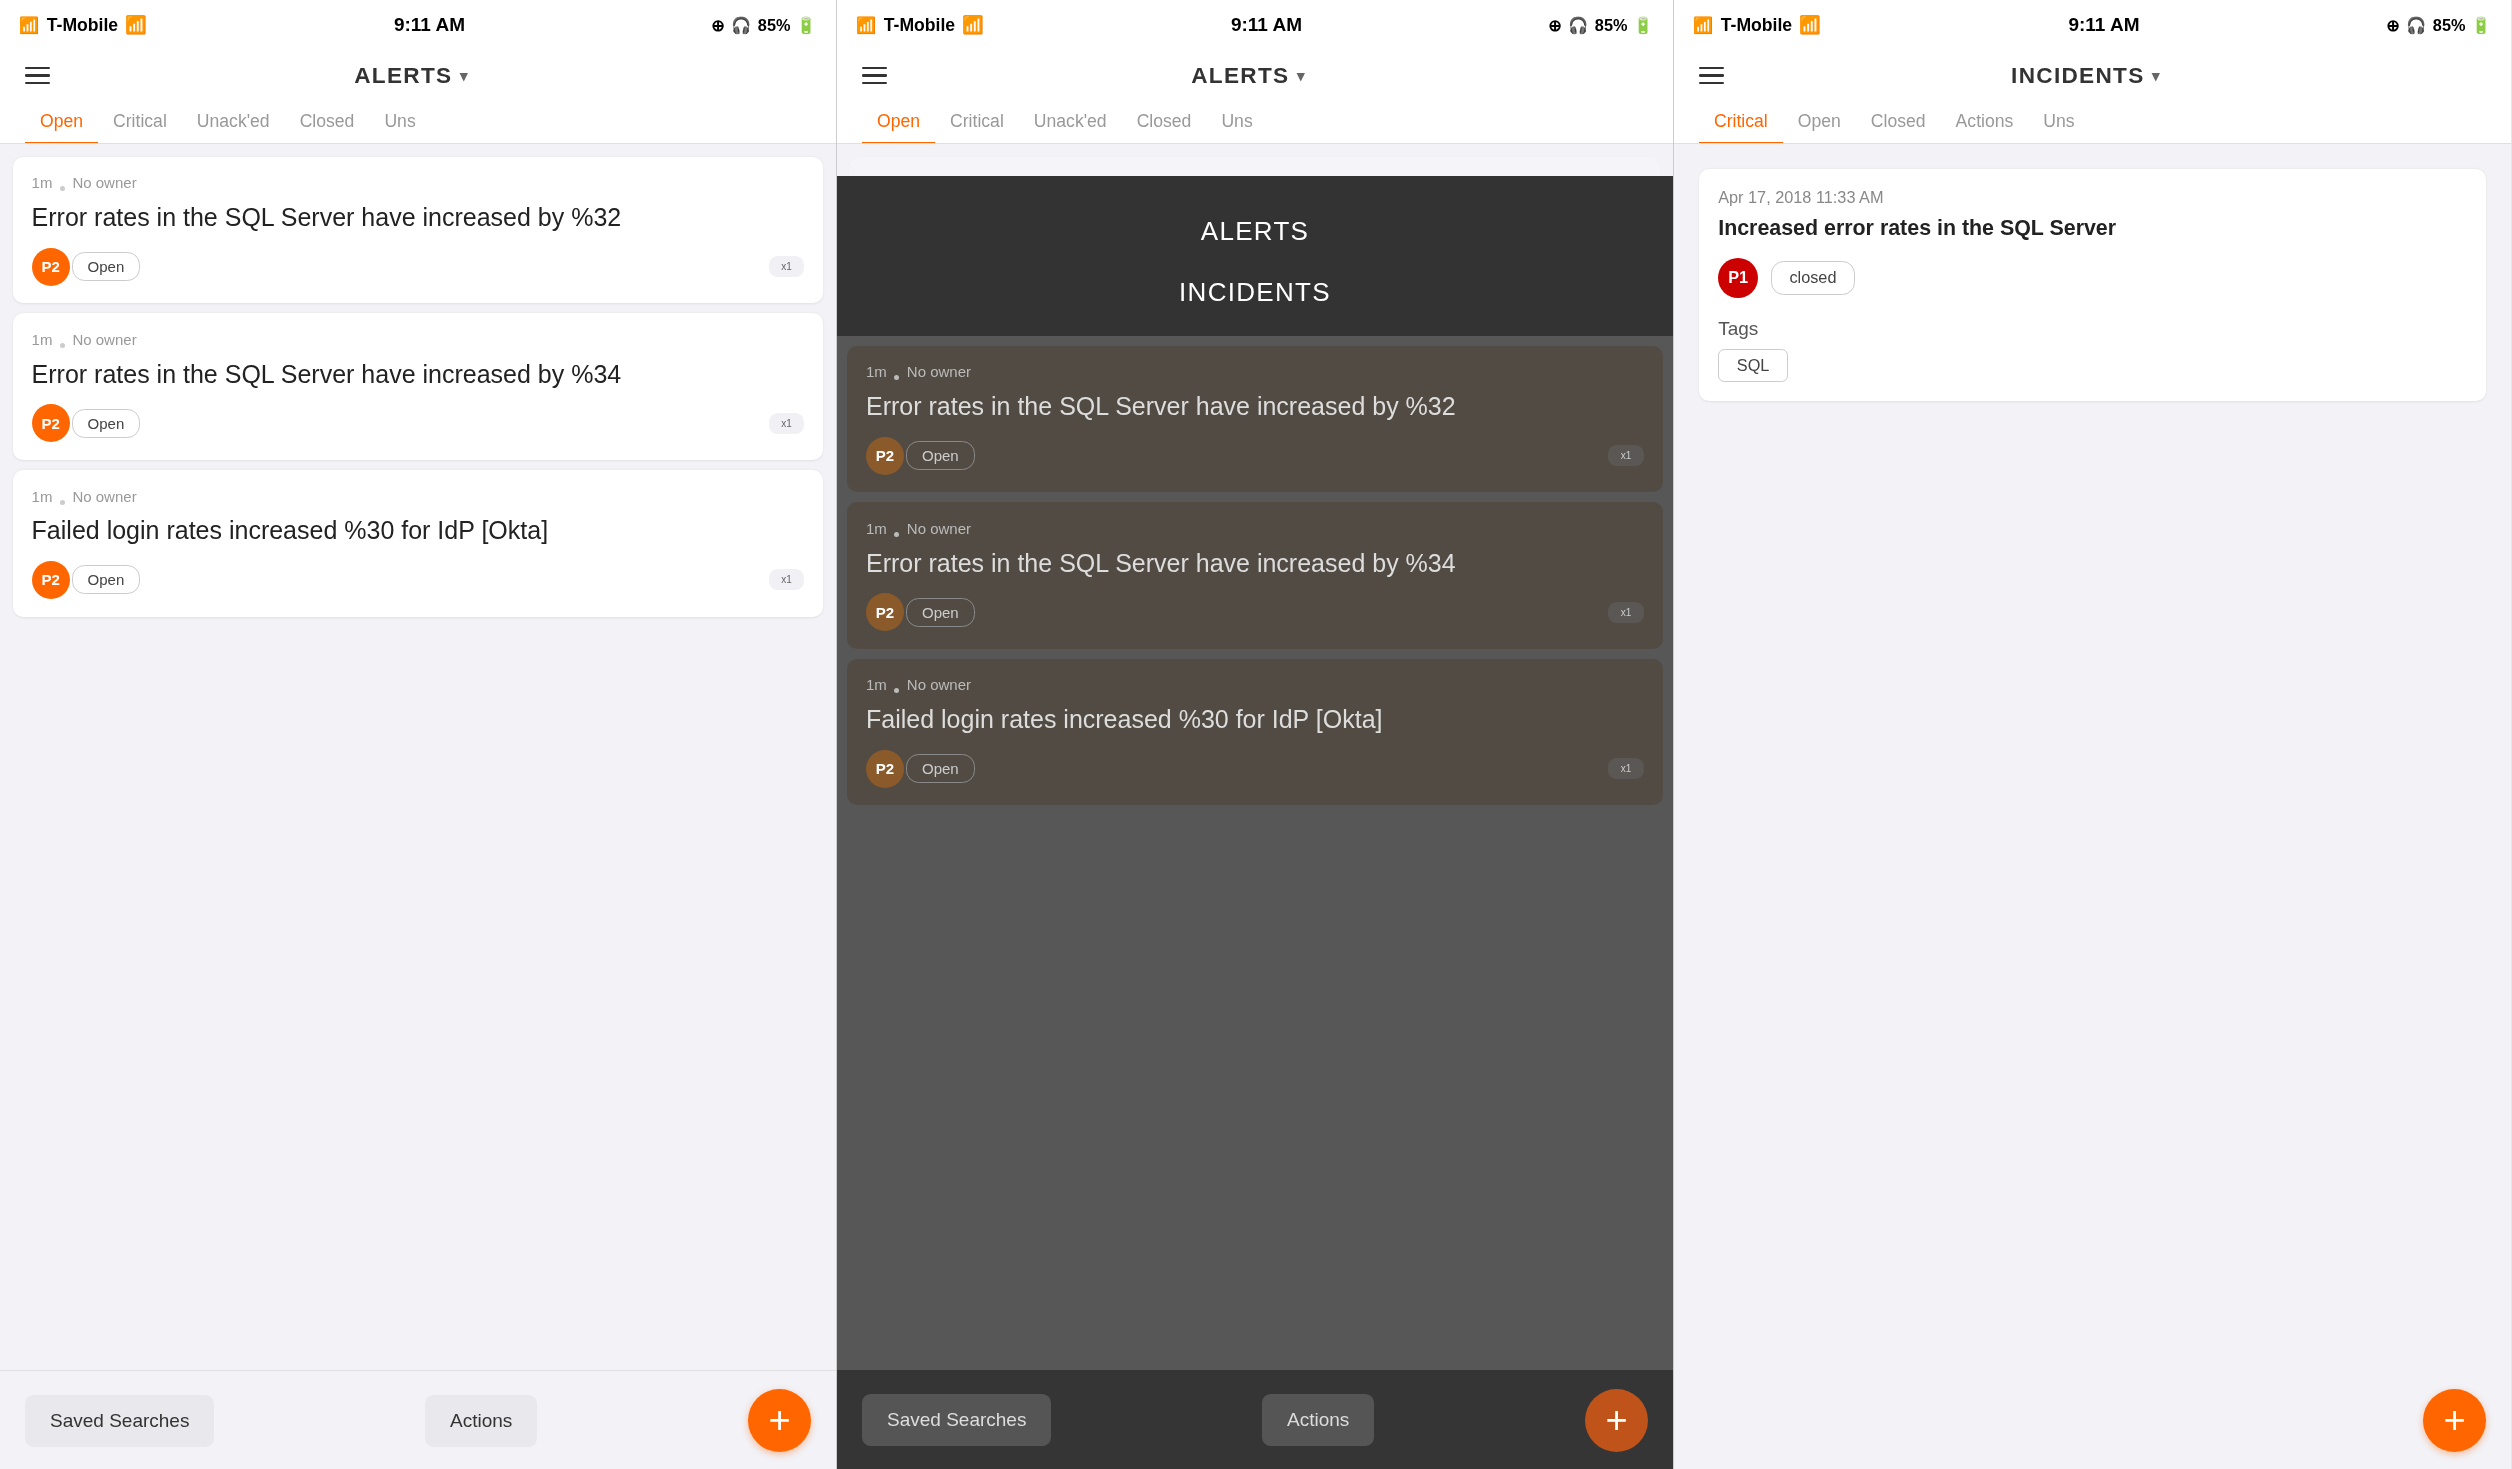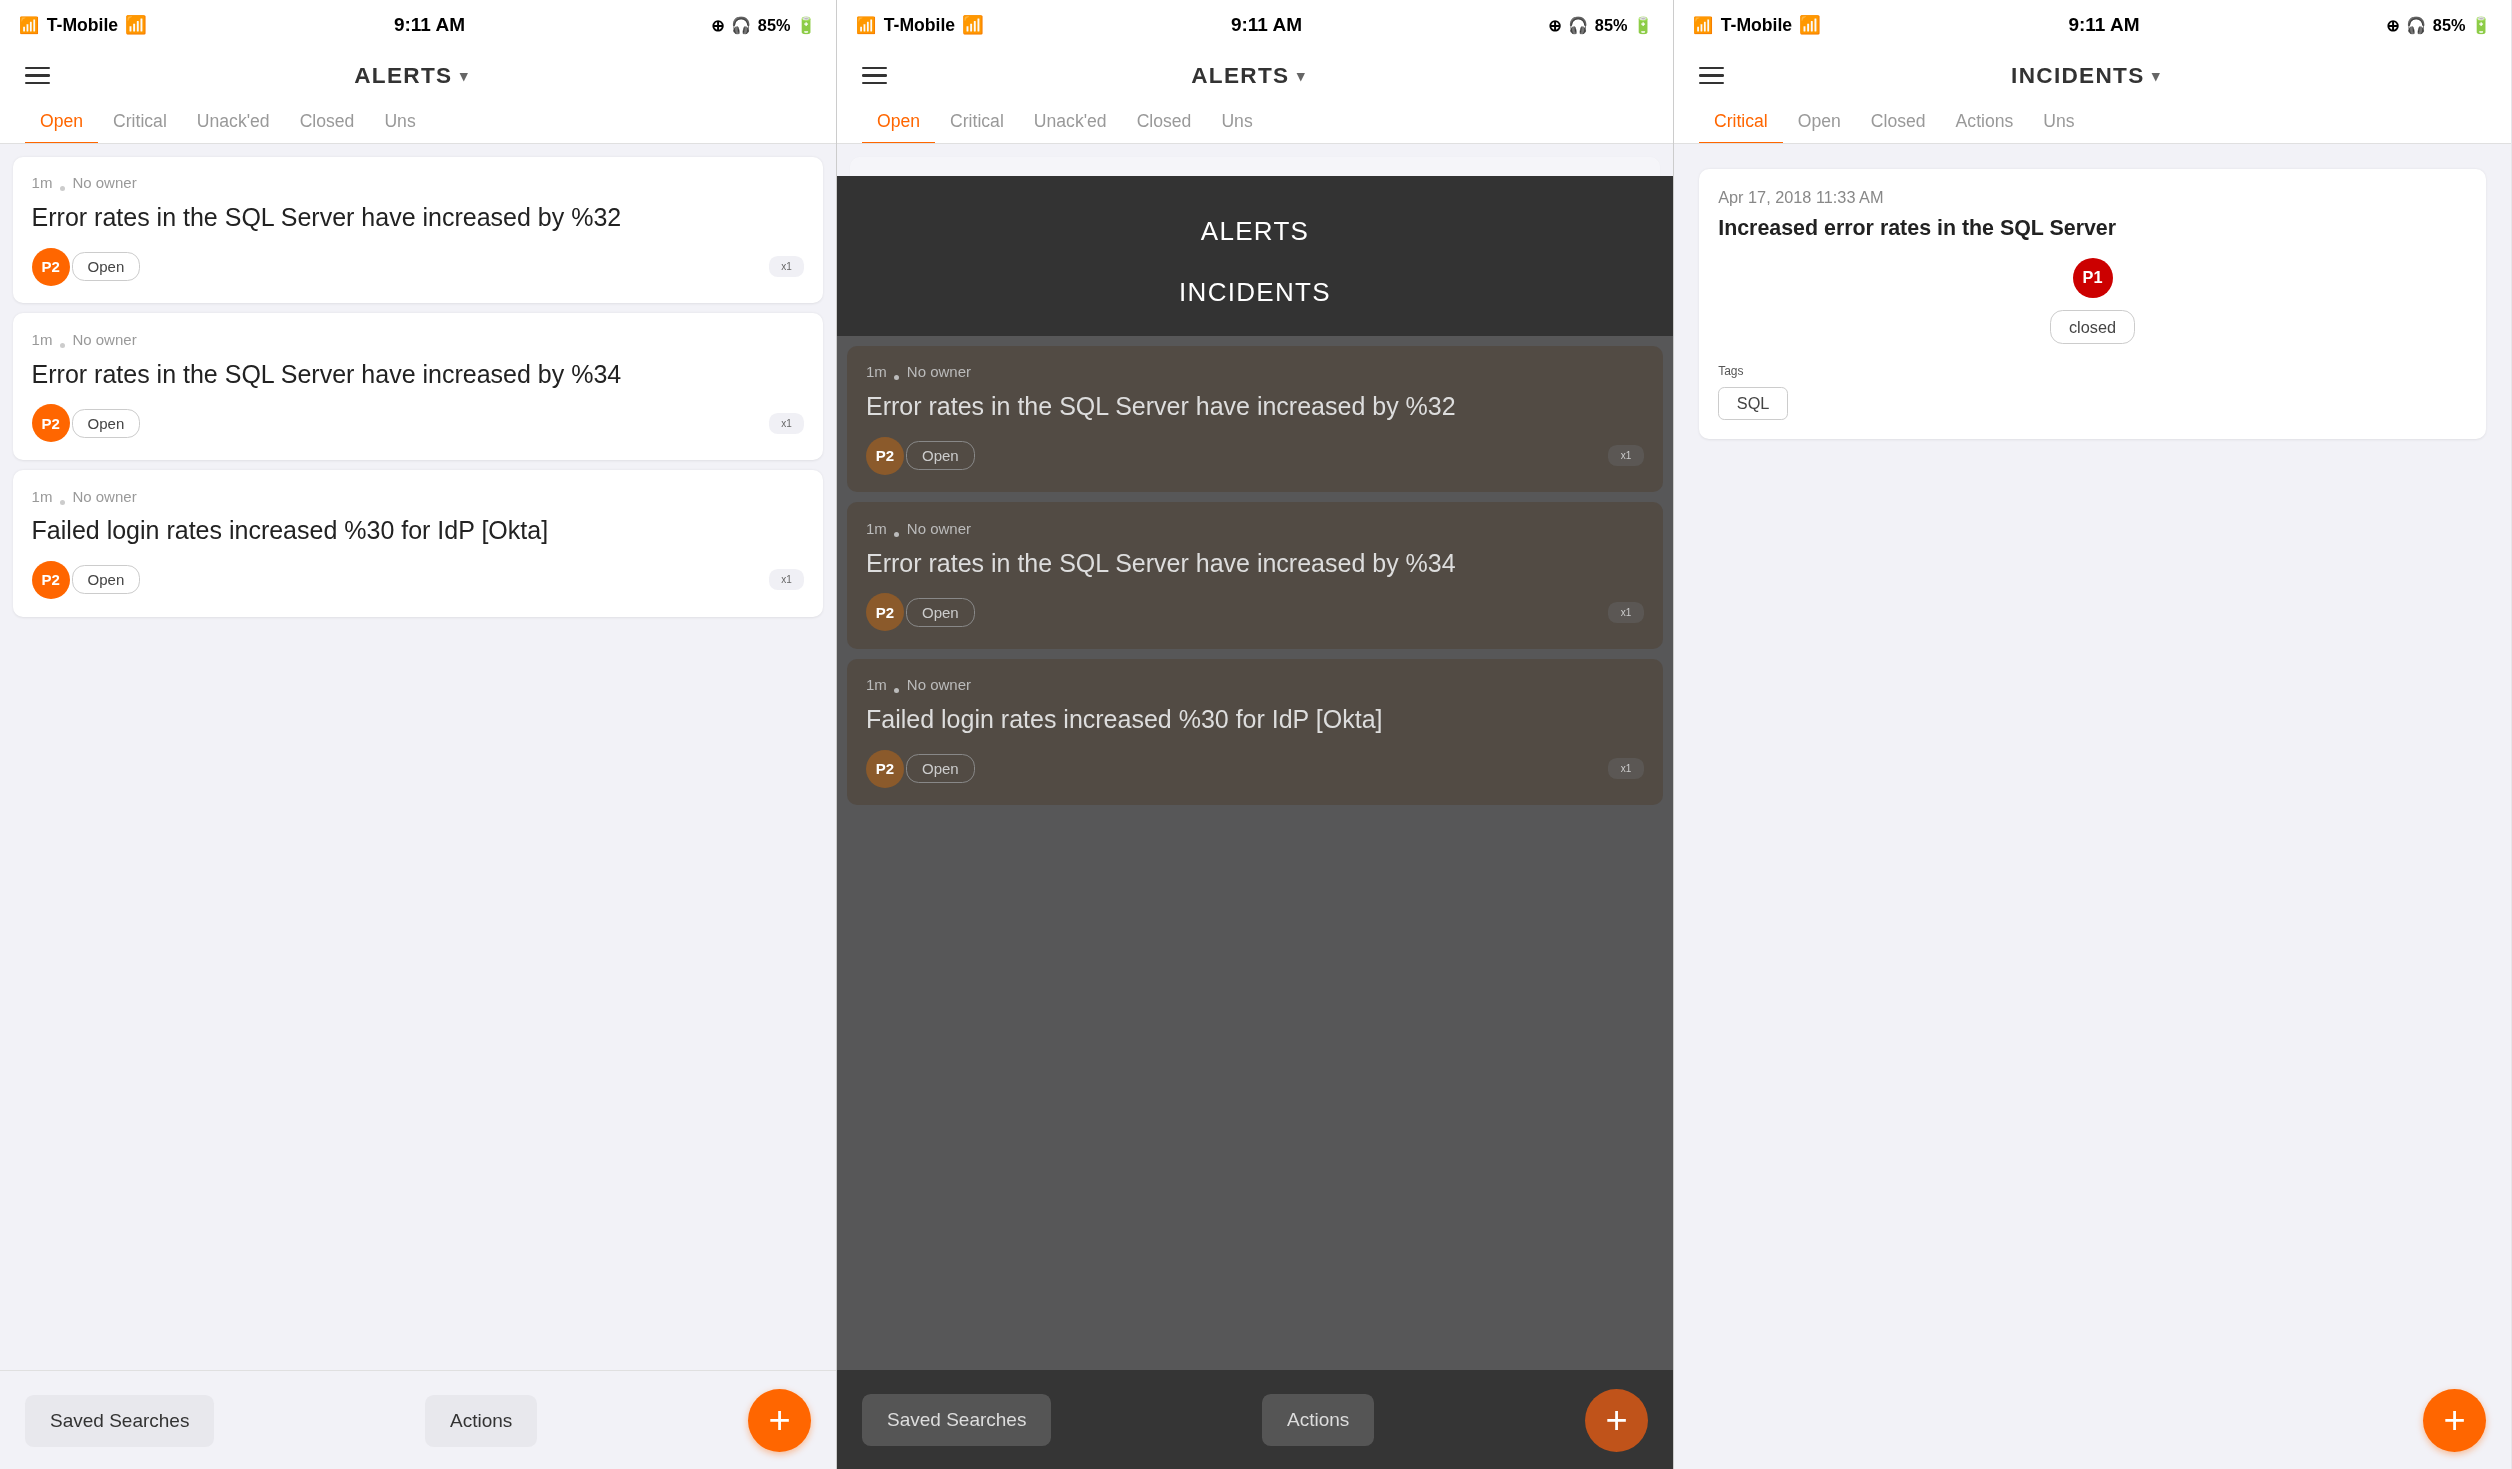--- a/index.html
+++ b/index.html
@@ -288,21 +288,20 @@
       font-weight: 600;
       color: #222;
       margin-bottom: 15px;
       line-height: 1.3;
     }
     .incident-badges {
       display: flex;
       align-items: center;
       gap: 12.6px;
       margin-bottom: 20px;
-      flex-direction: column;
     }
     .p1-badge {
       width: 40px;
       height: 40px;
       border-radius: 50%;
       background: #cc0000;
       color: #fff;
       font-size: 16.3px;
       font-weight: 700;
       display: flex;
@@ -310,21 +309,21 @@
       justify-content: center;
     }
     .closed-badge {
       border: 0.9px solid #ccc;
       border-radius: 12.6px;
       padding: 6.3px 17.6px;
       font-size: 16.3px;
       color: #444;
     }
     .tags-section { margin-top: 5px; }
-    .tags-label { font-size: 12px; color: #555; margin-bottom: 8.8px; }
+    .tags-label { font-size: 19px; color: #555; margin-bottom: 8.8px; }
     .tag-pill {
       display: inline-block;
       border: 0.9px solid #ccc;
       border-radius: 6.3px;
       padding: 6.3px 17.6px;
       font-size: 16.3px;
       color: #444;
     }
 
     

